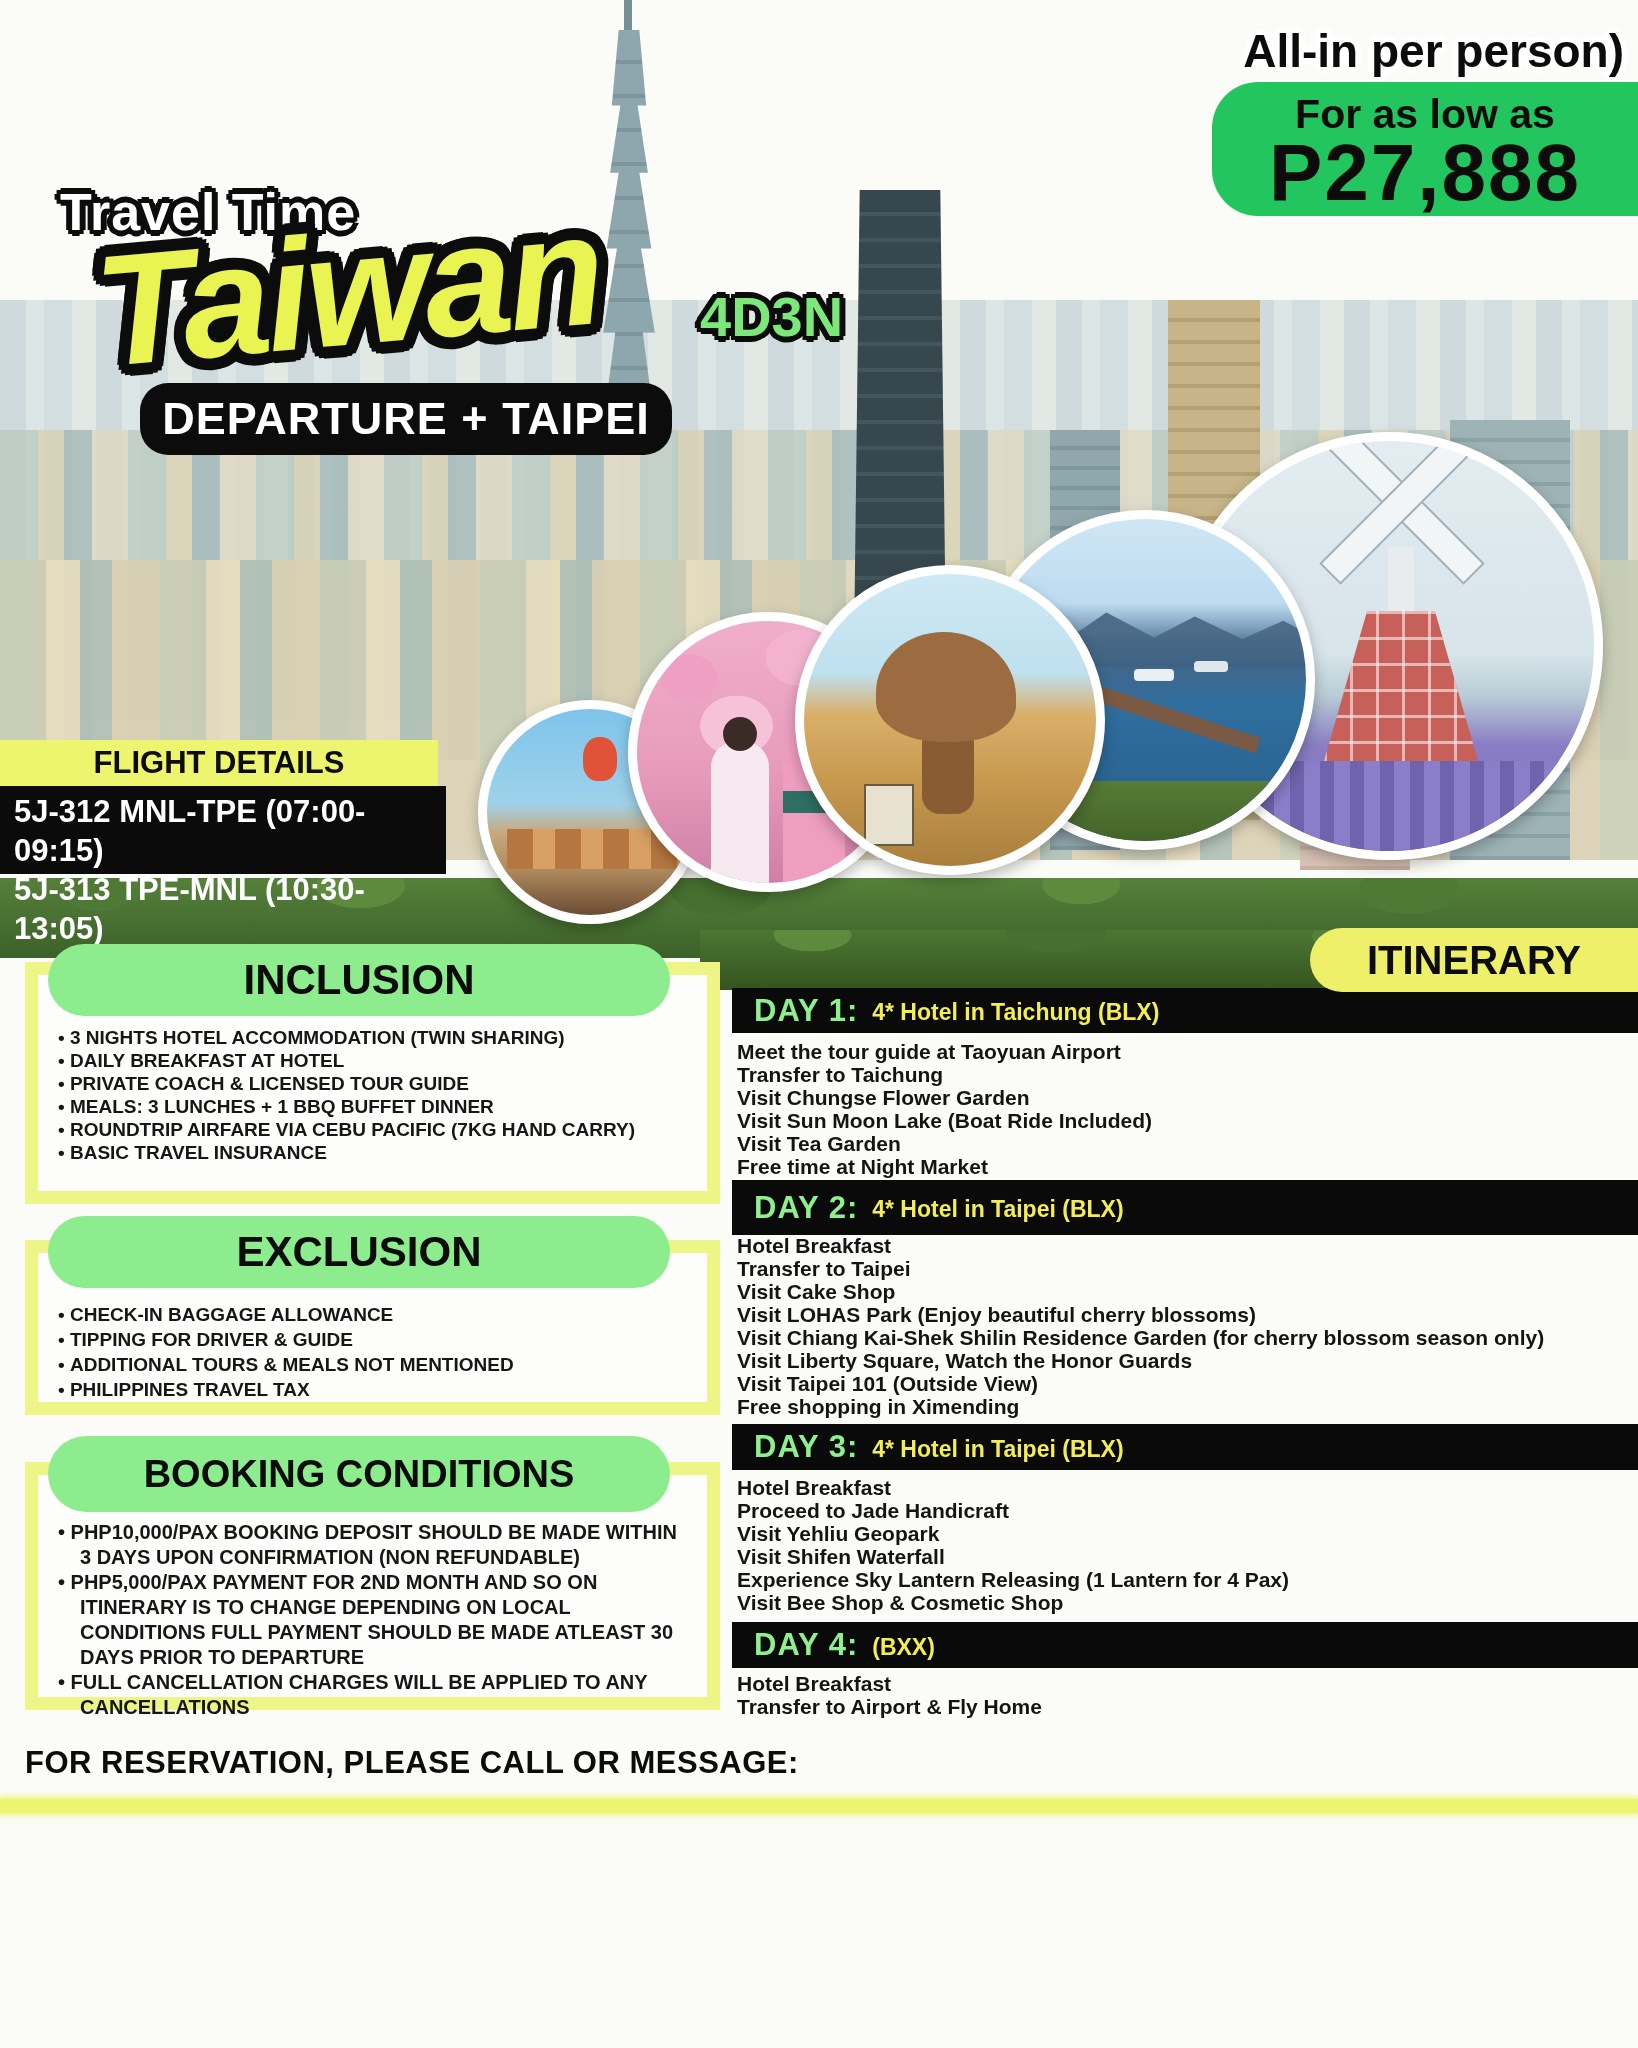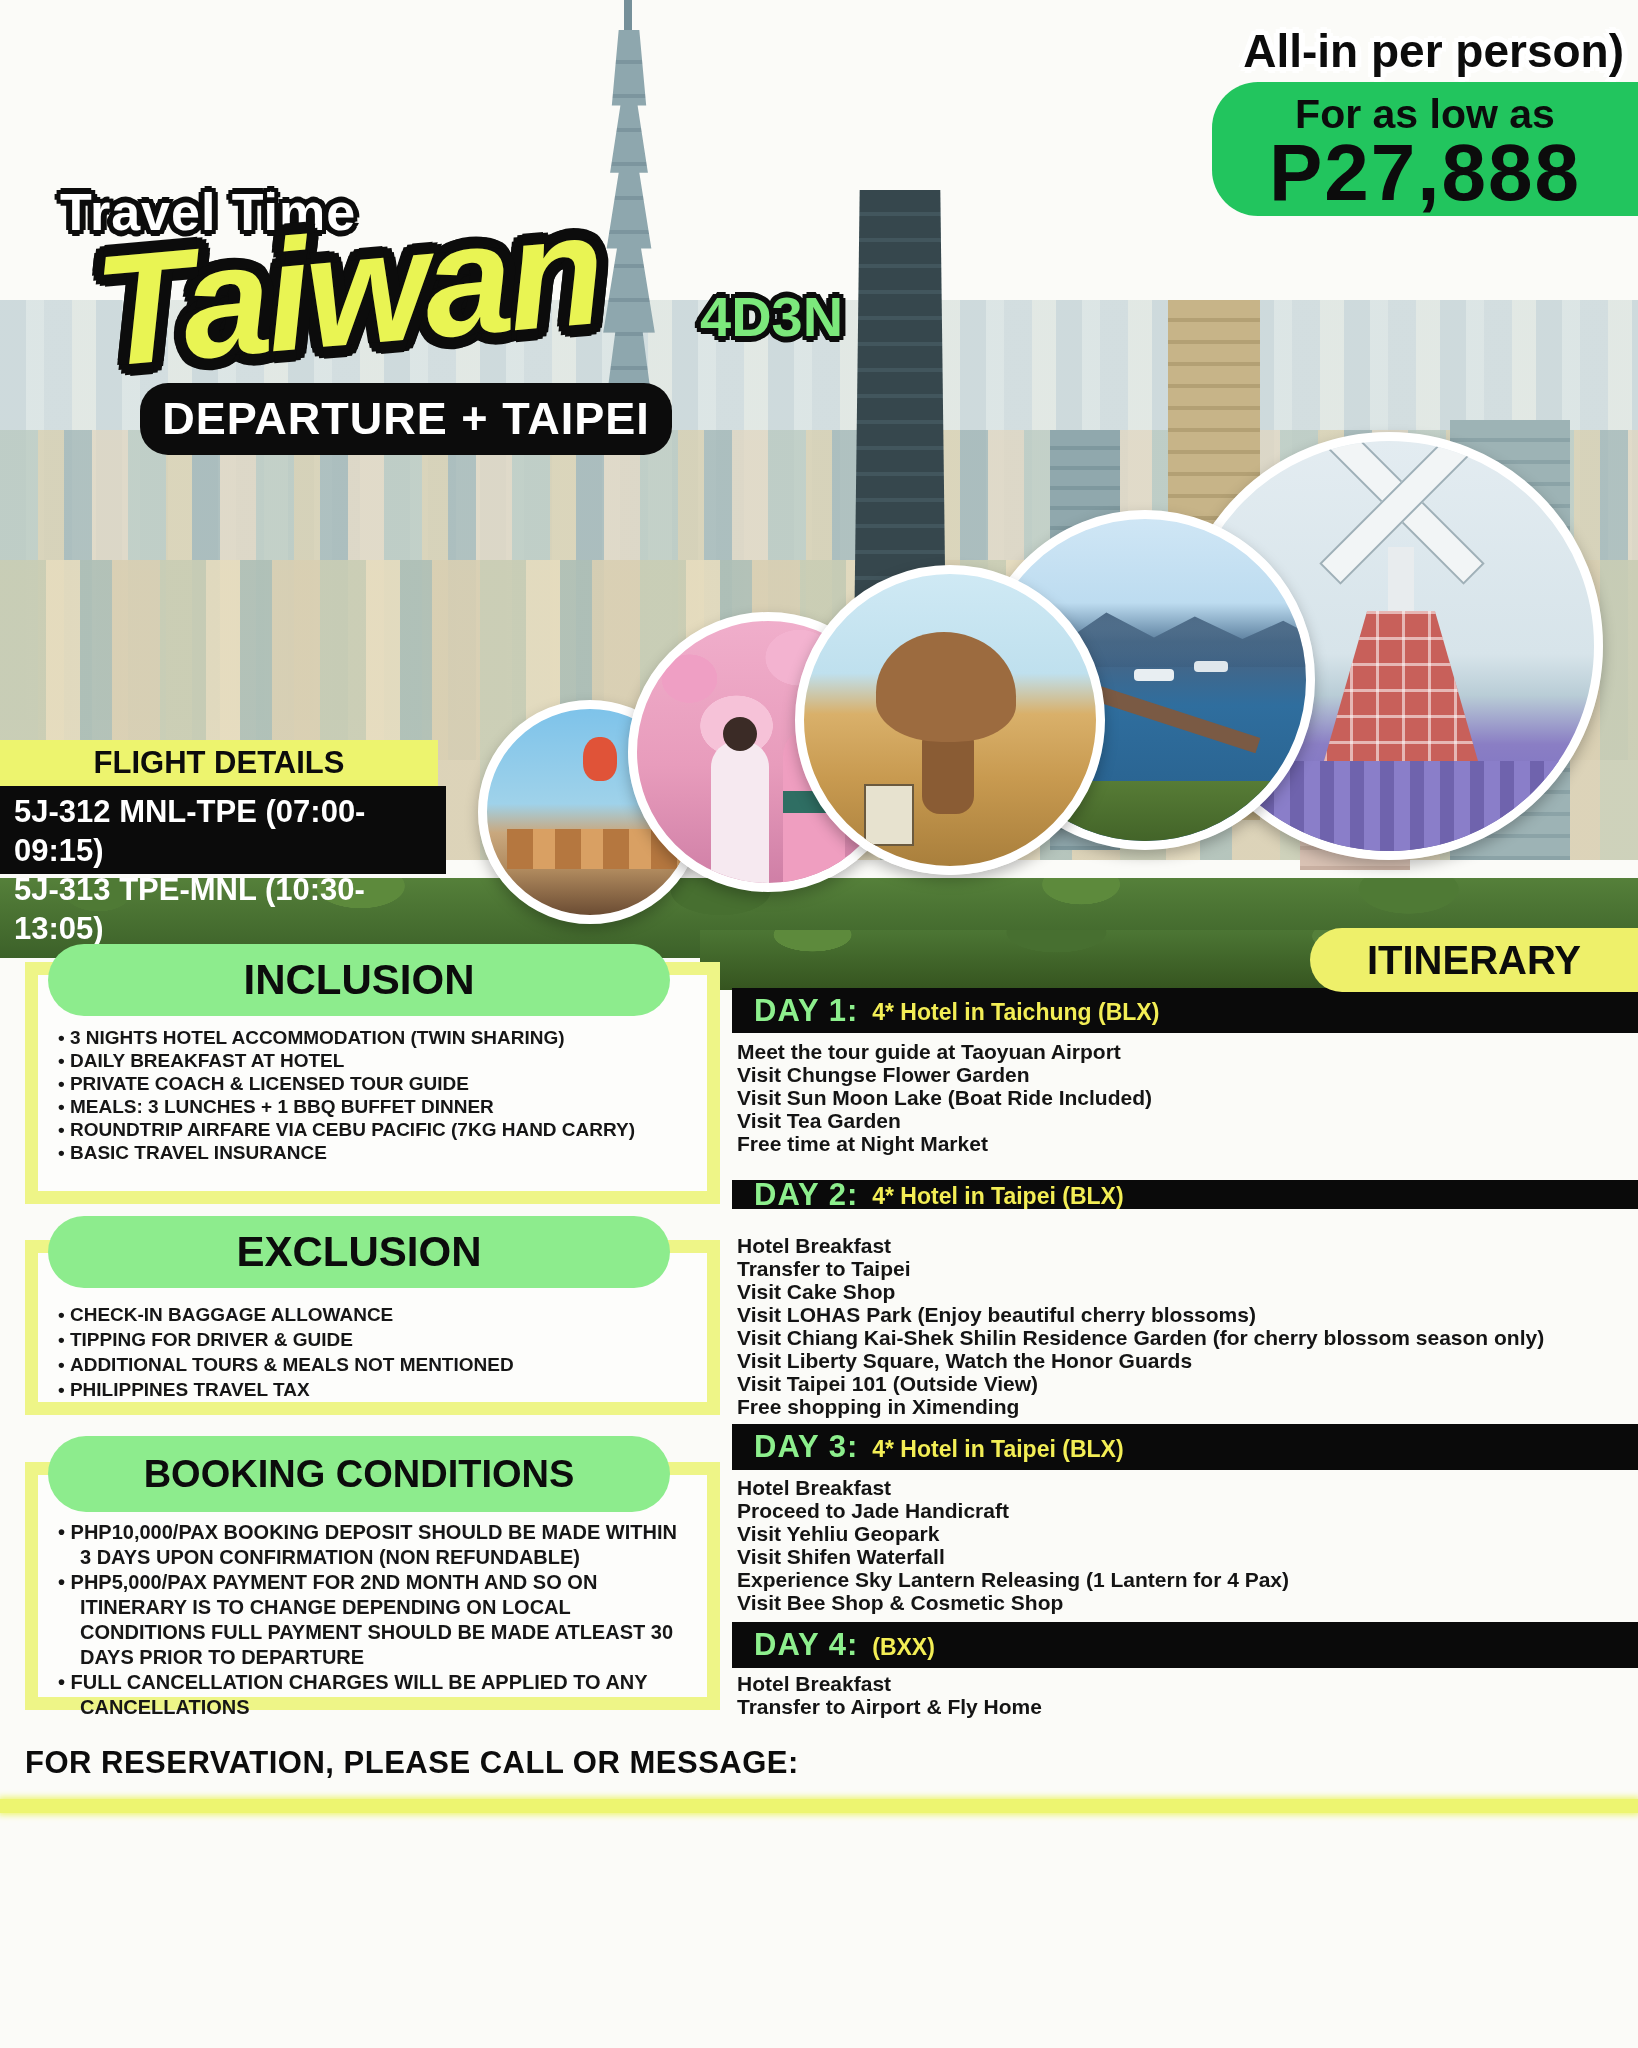--- a/index.html
+++ b/index.html
@@ -255,27 +255,28 @@
 <div class="abs itpill">
   <span>ITINERARY</span>
 </div>
 
 <div class="abs daybar" style="top:988px;height:45px;">
   <span class="daylab">DAY 1:</span>
   <span class="dayhot">4* Hotel in Taichung (BLX)</span>
 </div>
 <div class="abs daylist" style="top:1040px;">
   <div>Meet the tour guide at Taoyuan Airport</div>
+  <div>Transfer to Taichung</div>
   <div>Visit Chungse Flower Garden</div>
   <div>Visit Sun Moon Lake (Boat Ride Included)</div>
   <div>Visit Tea Garden</div>
   <div>Free time at Night Market</div>
 </div>
 
-<div class="abs daybar" style="top:1180px;height:29px;">
+<div class="abs daybar" style="top:1180px;height:55px;">
   <span class="daylab">DAY 2:</span>
   <span class="dayhot">4* Hotel in Taipei (BLX)</span>
 </div>
 <div class="abs daylist" style="top:1234px;">
   <div>Hotel Breakfast</div>
   <div>Transfer to Taipei</div>
   <div>Visit Cake Shop</div>
   <div>Visit LOHAS Park (Enjoy beautiful cherry blossoms)</div>
   <div>Visit Chiang Kai-Shek Shilin Residence Garden (for cherry blossom season only)</div>
   <div>Visit Liberty Square, Watch the Honor Guards</div>

